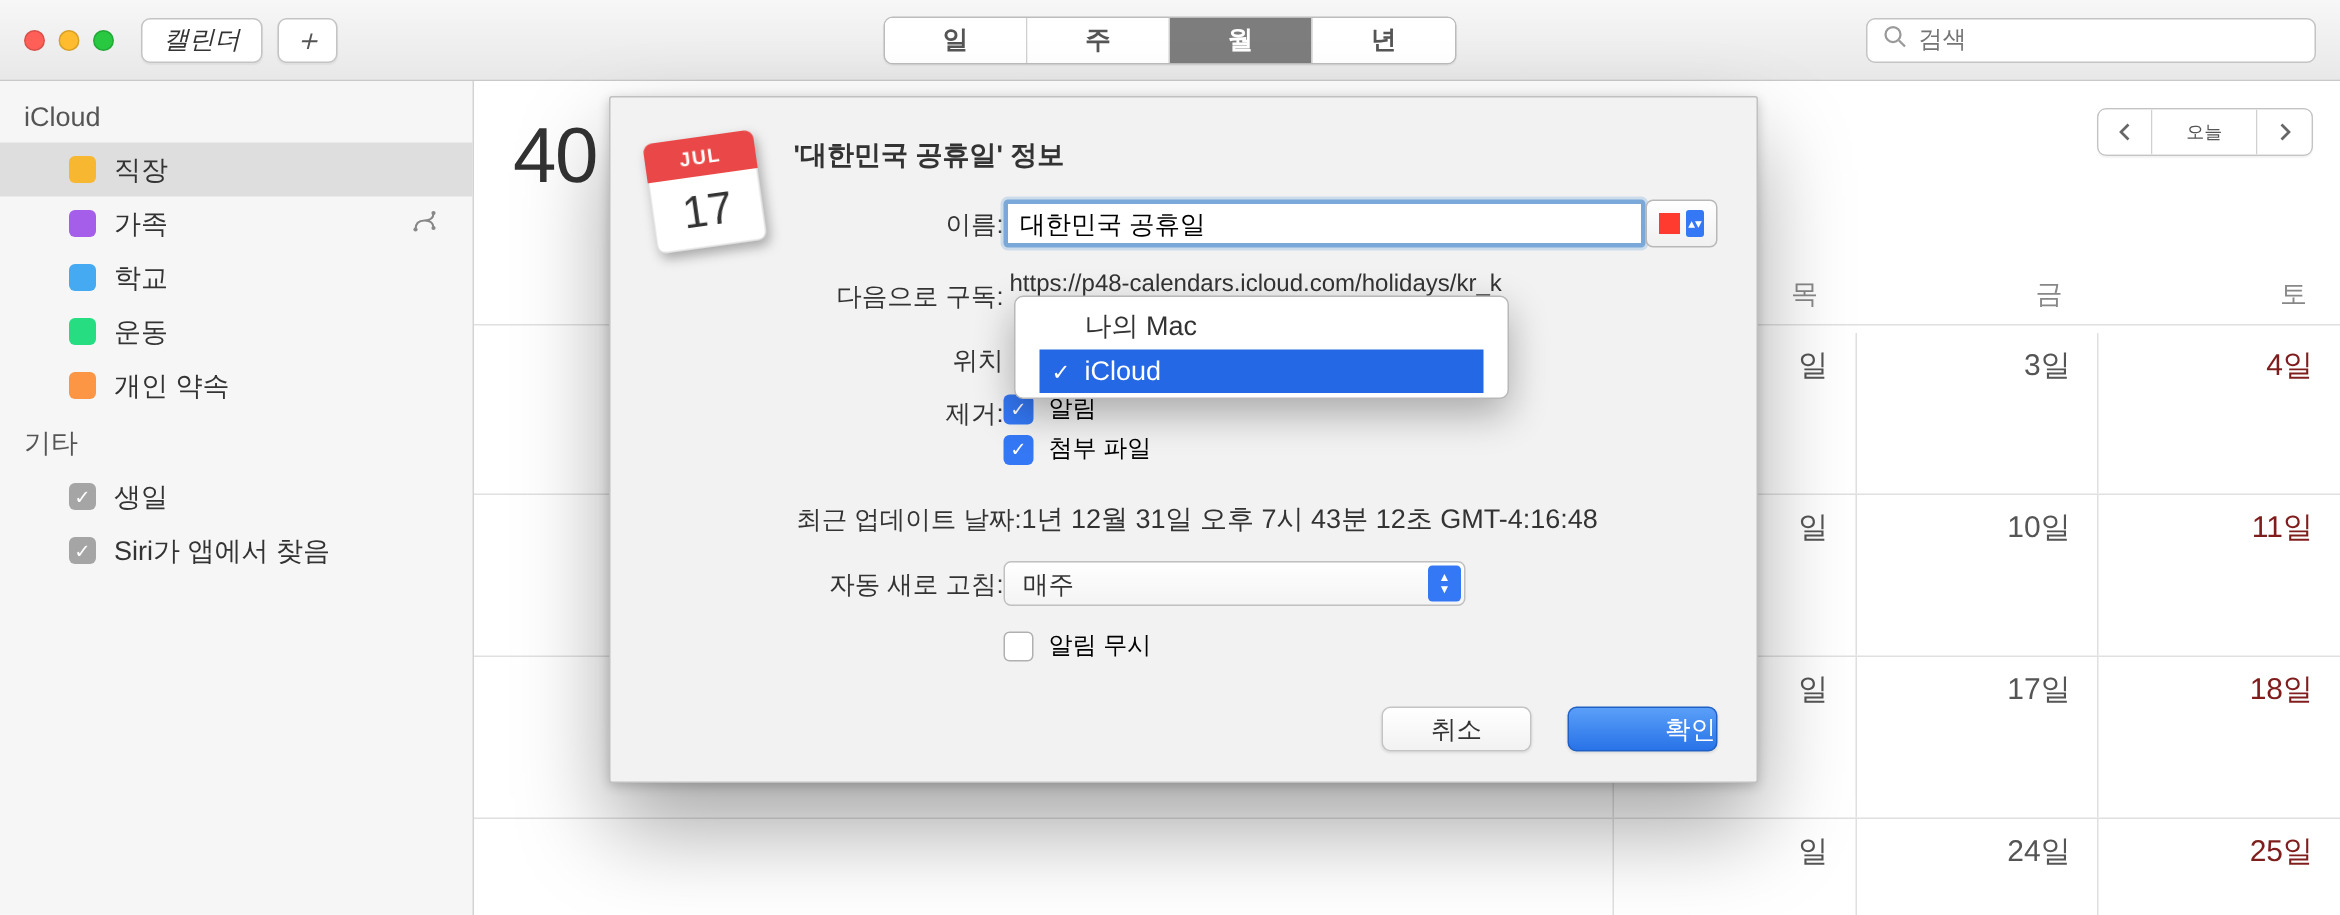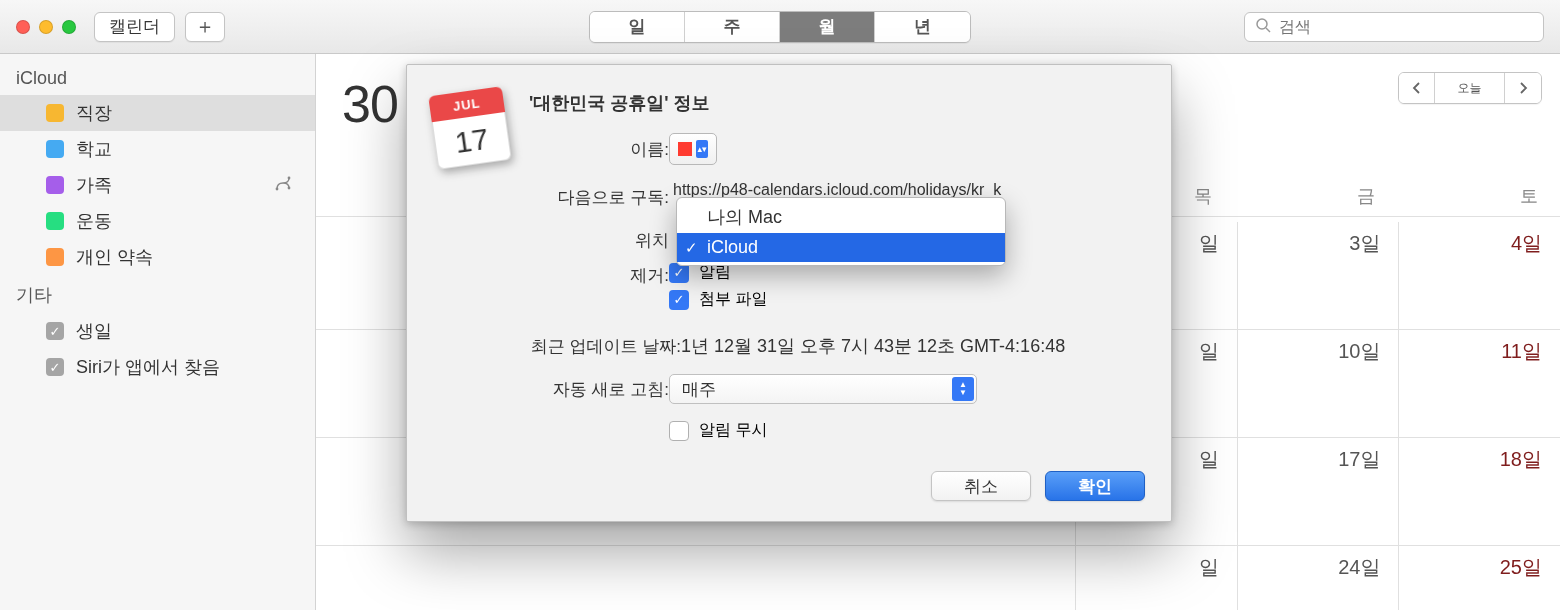--- a/index.html
+++ b/index.html
@@ -32,20 +32,21 @@
       padding: 0 14px;
       background: #fff;
       border: 1px solid #c4c4c4;
       border-radius: 6px;
       font-size: 17px;
       display: flex;
       align-items: center;
       justify-content: center;
       color: #333;
       box-shadow: 0 1px 1px rgba(0,0,0,0.05);
+      font-style: italic;
     }
     .tb-btn.plus { width: 40px; padding:0; margin-left: 10px; font-size: 20px; font-weight:300; color:#555;}
     .view-seg {
       position: absolute;
       left: 50%;
       transform: translateX(-50%);
       display: flex;
       border: 1px solid #bcbcbc;
       border-radius: 6px;
       overflow: hidden;
@@ -154,36 +155,36 @@
     .chk-row { display:flex; align-items:center; gap:10px; margin-bottom:6px;}
     .static-val { font-size:18px; color:#333;}
     .select-ctrl {
       flex:1; max-width: 308px; height:30px;
       border:1px solid #c0c0c0; border-radius:5px;
       background:linear-gradient(#fff,#f4f4f4);
       display:flex; align-items:center; padding:0 8px 0 12px;
       font-size:17px; color:#333; position:relative;
     }
     .select-ctrl .updown { position:absolute; right:2px; top:2px; bottom:2px; width:22px; background:#3478f6; border-radius:3px; display:flex; flex-direction:column; align-items:center; justify-content:center; color:#fff; font-size:8px; line-height:8px;}
-    .dlg-buttons { display:flex; justify-content:flex-end; gap:14px; margin-top:24px;}
+    .dlg-buttons { display:flex; justify-content:flex-end; gap:24px; margin-top:24px;}
     .btn {
       width:100px; height:30px; border:1px solid #c4c4c4; border-radius:6px;
       background:linear-gradient(#fff,#f2f2f2); font-size:17px; color:#333;
       box-shadow: 0 1px 2px rgba(0,0,0,0.1);
     }
     .btn.primary {
       background: linear-gradient(#5a9ff8, #2873e8);
-      border-color:#2060c4; color:#fff; font-weight:700;
+      border-color:#2060c4; color:#fff; font-weight:400;text-align:right;
     }
     
     .popup {
       position:absolute; left: 676px; top: 197px; width: 330px;
       background:#fff; border:1px solid #b8b8b8; border-radius:6px;
       box-shadow: 0 10px 26px rgba(0,0,0,0.3);
-      padding: 3px 0; z-index: 10;
+      padding: 3px 16px; z-index: 10;
     }
     .pop-item { padding: 4px 14px 4px 30px; font-size:18px; color:#333; display:flex; align-items:center; position:relative;}
     .pop-item.sel { background:#2468e5; color:#fff;}
     .pop-item .check { position:absolute; left:8px; font-size:15px;}
   </style>
 </head>
 <body>
 
 <div class="titlebar">
   <div class="traffic-lights">
@@ -213,59 +214,59 @@
 </div>
 
 <div class="main">
 
   <div class="sidebar">
     <div class="sb-header">iCloud</div>
 
     <div class="sb-item selected">
       <div class="sb-swatch" style="background:#f7b731"></div>
       <span class="sb-label">직장</span>
-    </div>
-    <div class="sb-item">
-      <div class="sb-swatch" style="background:#45aaf2"></div>
-      <span class="sb-label">학교</span>
     </div>
     <div class="sb-item">
       <div class="sb-swatch" style="background:#a55eea"></div>
       <span class="sb-label">가족</span>
       <span class="sb-share">
         <svg width="18" height="16" viewBox="0 0 18 16">
             <path d="M2 14 Q2 8 8 8 M8 8 Q14 8 14 3 M8 8 Q14 8 14 13" fill="none" stroke="#888" stroke-width="1.4"></path>
             <circle cx="2" cy="14" r="1.4" fill="#888"></circle>
             <circle cx="14" cy="3" r="1.4" fill="#888"></circle>
             <circle cx="14" cy="13" r="1.4" fill="#888"></circle>
           </svg>
       </span>
     </div>
     <div class="sb-item">
+      <div class="sb-swatch" style="background:#45aaf2"></div>
+      <span class="sb-label">학교</span>
+    </div>
+    <div class="sb-item">
       <div class="sb-swatch" style="background:#26de81"></div>
       <span class="sb-label">운동</span>
     </div>
     <div class="sb-item">
       <div class="sb-swatch" style="background:#fd9644"></div>
       <span class="sb-label">개인 약속</span>
     </div>
 
     <div class="sb-header">기타</div>
     <div class="sb-item">
       <div class="sb-check">✓</div>
       <span class="sb-label">생일</span>
     </div>
     <div class="sb-item">
       <div class="sb-check">✓</div>
       <span class="sb-label">Siri가 앱에서 찾음</span>
     </div>
   </div>
 
   <div class="content">
-    <div class="yearblock">30</div>
+    <div class="yearblock">40</div>
 
     <div class="nav-right">
       <div class="nav-btn">
         <svg width="10" height="12" viewBox="0 0 10 12">
             <path d="M7 1 L2 6 L7 11" fill="none" stroke="#666" stroke-width="1.8"></path>
           </svg>
       </div>
       <div class="nav-btn today">오늘</div>
       <div class="nav-btn">
         <svg width="10" height="12" viewBox="0 0 10 12">
@@ -314,20 +315,21 @@
   <div class="dlg-head">
     <div class="cal-icon">
       <div class="top">JUL</div>
       <div class="bot">17</div>
     </div>
     <div class="dlg-body">
       <div class="dlg-title">'대한민국 공휴일' 정보</div>
 
       <div class="fld-row">
         <div class="fld-label">이름:</div>
+        <input class="fld-input" value="대한민국 공휴일" style="">
         <div class="color-pick">
           <div class="color-sq"></div>
           <div class="color-arr">▴▾</div>
         </div>
       </div>
 
       <div class="fld-row">
         <div class="fld-label">다음으로 구독:</div>
         <div class="fld-input url">https://p48-calendars.icloud.com/holidays/kr_k</div>
       </div>

